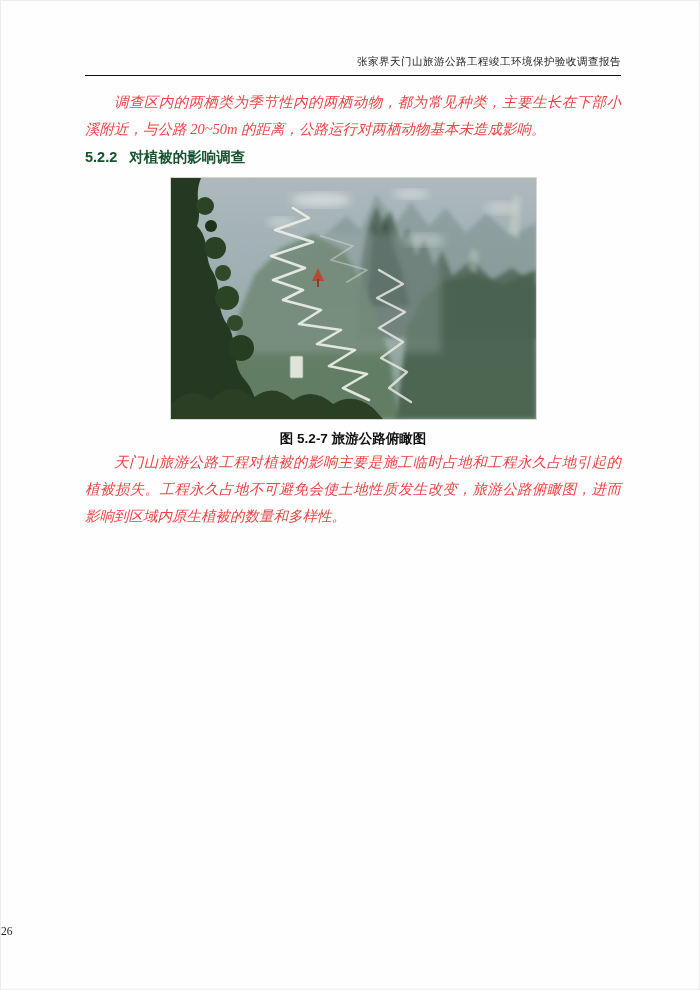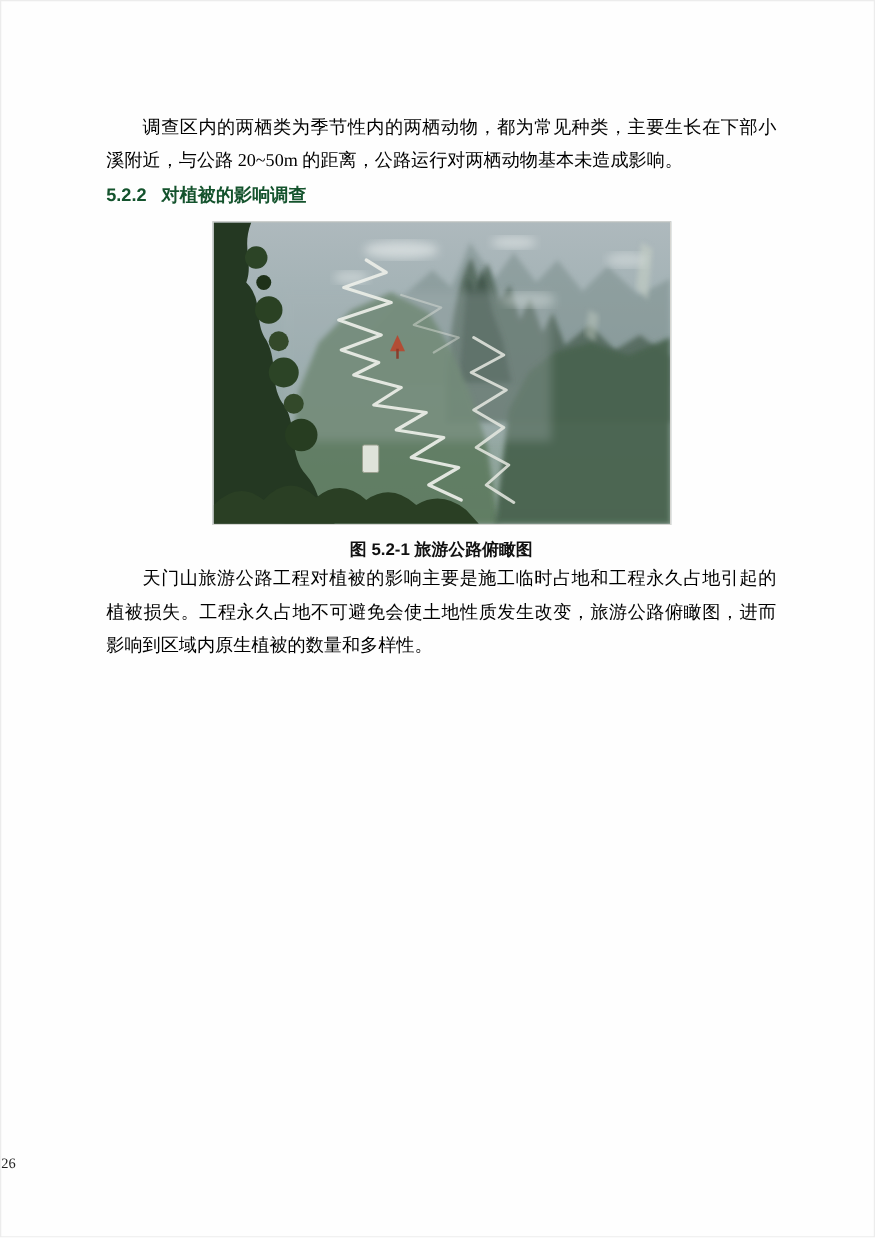--- a/index.html
+++ b/index.html
@@ -26,21 +26,22 @@
   .body-block{
     position:absolute;
     left:84px;right:78px;top:88px;
   }
   .para{
     margin:0;
     font-size:14.5px;
     line-height:27.3px;
     text-align:justify;
     text-indent:2em;
-    color:#000000;
+    color:#ef4444;
+    font-style:italic;
   }
   .para.underlined{
     text-decoration:underline;
     text-decoration-thickness:1px;
     text-underline-offset:5px;
   }
   .section-heading{
     margin:0;
     font-family:"Liberation Sans","DejaVu Sans",sans-serif;
     font-weight:700;
@@ -74,20 +75,21 @@
     text-align:left;
     font-size:11.5px;
     color:#222;
   }
 </style>
 </head>
 <body>
 
 <div class="page">
 
+  <div class="running-header">张家界天门山旅游公路工程竣工环境保护验收调查报告</div>
 
   <div class="body-block">
 
     <p class="para">调查区内的两栖类为季节性内的两栖动物，都为常见种类，主要生长在下部小溪附近，与公路 20~50m 的距离，公路运行对两栖动物基本未造成影响。</p>
 
 
     <p class="section-heading">
       <span class="sec-num">5.2.2</span><span>对植被的影响调查</span>
     </p>
 
@@ -148,21 +150,21 @@
 
           <path d="M0,226 Q20,206 40,222 Q60,200 82,220 Q102,204 122,222 Q142,208 162,226 Q182,214 202,230 L212,241 L0,241 Z" fill="#2a3f24"></path>
 
           <ellipse cx="150" cy="22" rx="30" ry="7" fill="#f2f5f4" opacity="0.55" filter="url(#soft2)"></ellipse>
           <ellipse cx="240" cy="16" rx="18" ry="5" fill="#eef2f1" opacity="0.5" filter="url(#soft2)"></ellipse>
           <ellipse cx="110" cy="44" rx="14" ry="5" fill="#eef2f1" opacity="0.45" filter="url(#soft2)"></ellipse>
           <ellipse cx="252" cy="62" rx="22" ry="6" fill="#e8eeec" opacity="0.35" filter="url(#soft2)"></ellipse>
           <ellipse cx="330" cy="30" rx="16" ry="6" fill="#eef2f1" opacity="0.4" filter="url(#soft2)"></ellipse>
         </svg>
       </span>
-      <p class="figure-caption">图 5.2-1 旅游公路俯瞰图</p>
+      <p class="figure-caption">图 5.2-7 旅游公路俯瞰图</p>
     </div>
 
     <p class="para">天门山旅游公路工程对植被的影响主要是施工临时占地和工程永久占地引起的植被损失。工程永久占地不可避免会使土地性质发生改变，旅游公路俯瞰图，进而影响到区域内原生植被的数量和多样性。</p>
 
 
   </div>
 
   <div class="page-number">26</div>
 
 </div>

